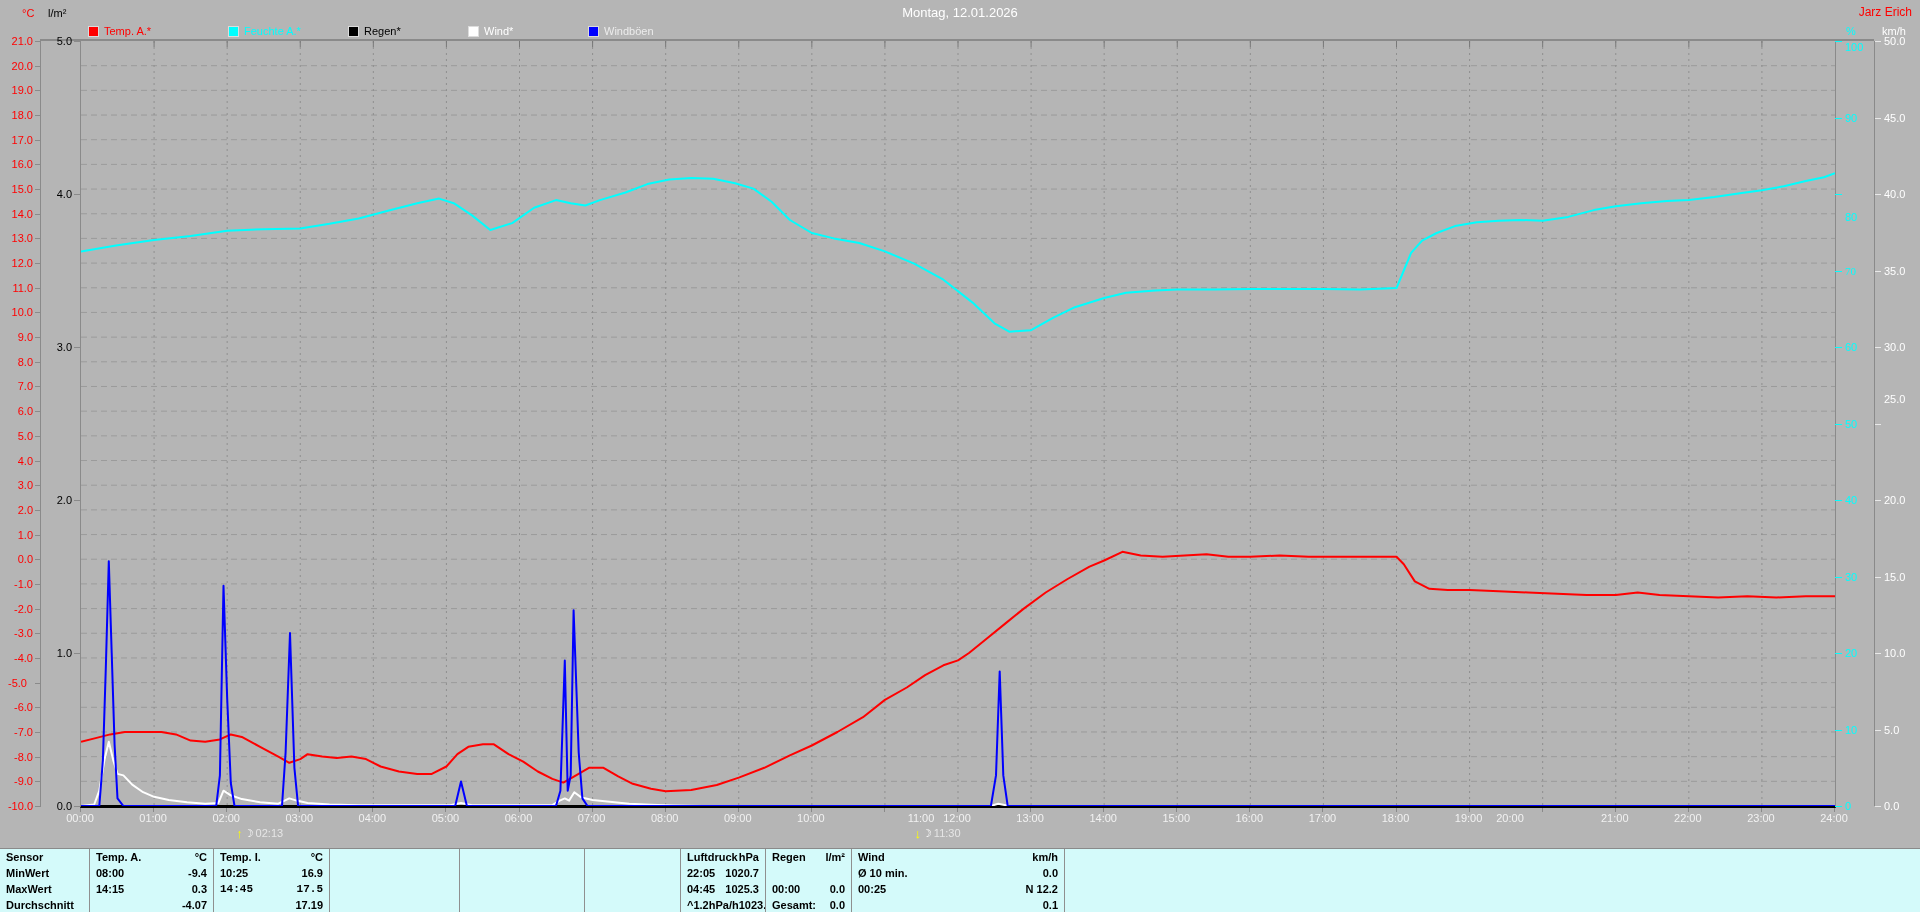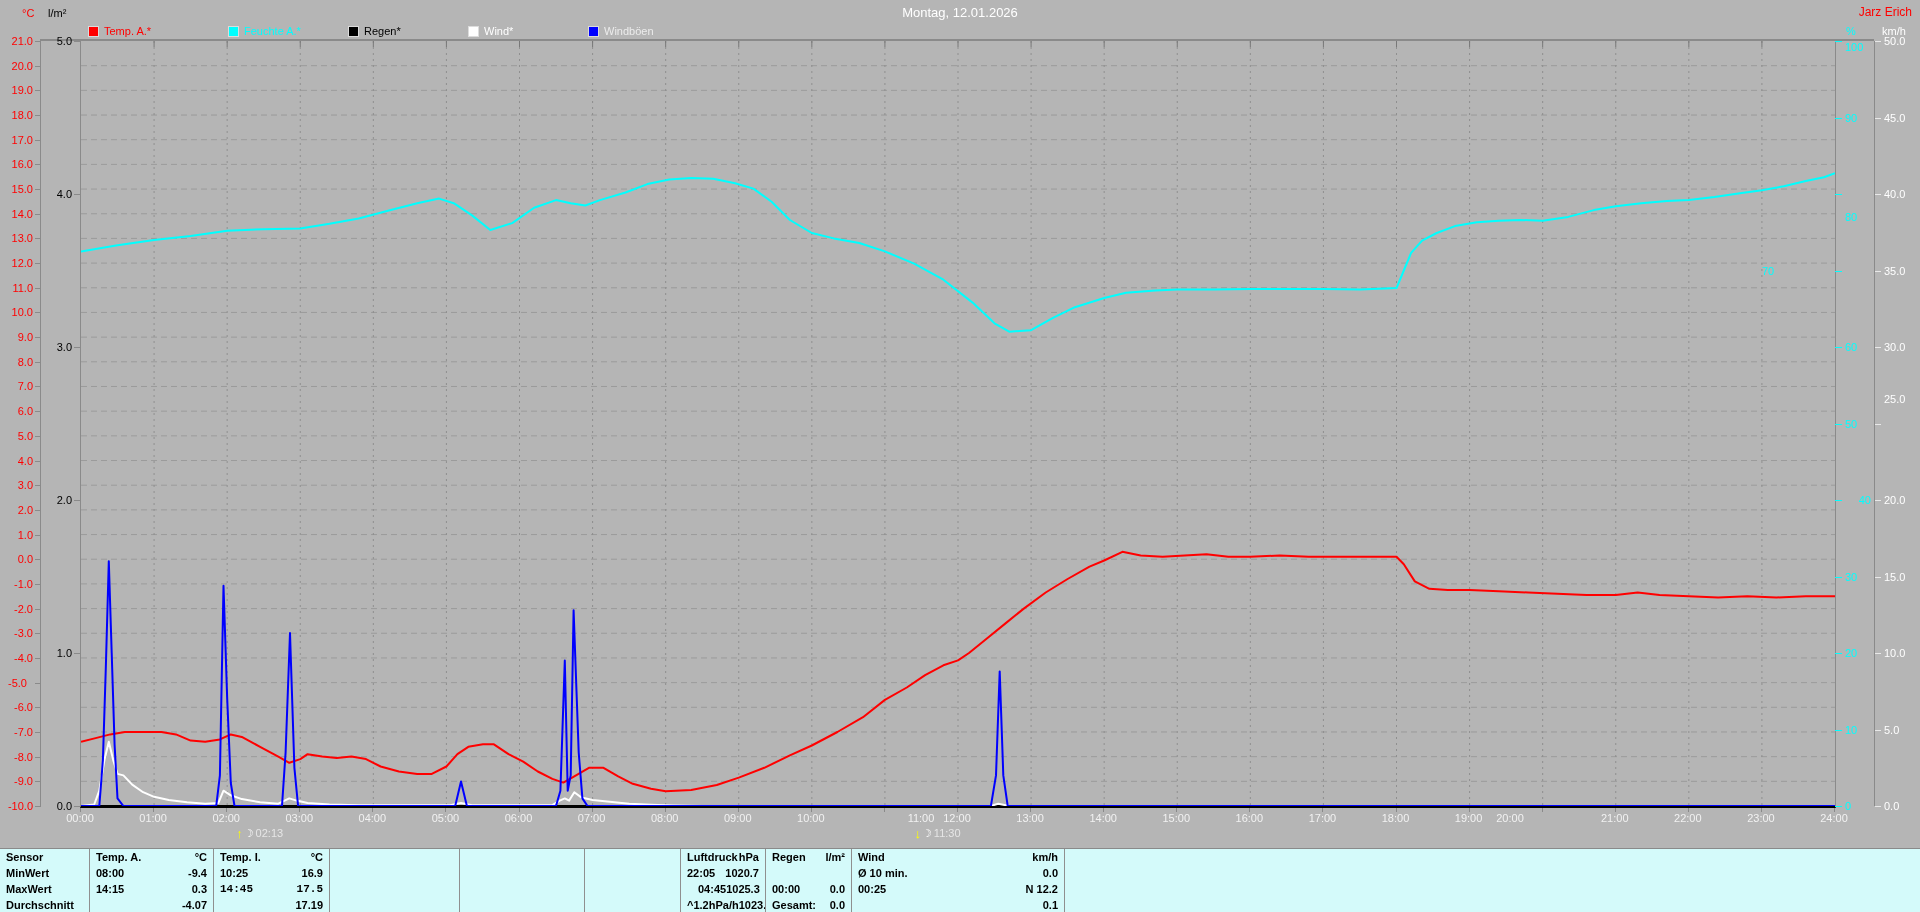--- a/index.html
+++ b/index.html
@@ -244,27 +244,27 @@
     <div class="abs tickmark" style="left: 74px; top: 653px; width: 6px; background: rgb(138, 138, 138);"></div>
     <div class="abs ticklabel t-right" style="left: 44px; top: 800px; width: 28px; color: rgb(0, 0, 0);">0.0</div>
     <div class="abs tickmark" style="left: 74px; top: 806px; width: 6px; background: rgb(138, 138, 138);"></div>
     <div class="abs tickmark" style="left: 1835px; top: 41px; width: 7px; background: rgb(0, 255, 255);"></div>
     <div class="abs ticklabel" style="left: 1845px; top: 41px; width: 26px; color: rgb(0, 255, 255);">100</div>
     <div class="abs tickmark" style="left: 1835px; top: 117.5px; width: 7px; background: rgb(0, 255, 255);"></div>
     <div class="abs ticklabel" style="left: 1845px; top: 111.5px; width: 26px; color: rgb(0, 255, 255);">90</div>
     <div class="abs tickmark" style="left: 1835px; top: 194px; width: 7px; background: rgb(0, 255, 255);"></div>
     <div class="abs ticklabel" style="left: 1845px; top: 188px; width: 26px; color: rgb(0, 255, 255); margin-top: 23px;">80</div>
     <div class="abs tickmark" style="left: 1835px; top: 270.5px; width: 7px; background: rgb(0, 255, 255);"></div>
-    <div class="abs ticklabel" style="left: 1762px; top: 264.5px; width: 26px; color: rgb(0, 255, 255);">70</div>
+    <div class="abs ticklabel" style="left: 1845px; top: 264.5px; width: 26px; color: rgb(0, 255, 255); font-family: Liberation Serif, serif;">70</div>
     <div class="abs tickmark" style="left: 1835px; top: 347px; width: 7px; background: rgb(0, 255, 255);"></div>
     <div class="abs ticklabel" style="left: 1845px; top: 341px; width: 26px; color: rgb(0, 255, 255);">60</div>
     <div class="abs tickmark" style="left: 1835px; top: 423.5px; width: 7px; background: rgb(0, 255, 255);"></div>
     <div class="abs ticklabel" style="left: 1845px; top: 417.5px; width: 26px; color: rgb(0, 255, 255);">50</div>
     <div class="abs tickmark" style="left: 1835px; top: 500px; width: 7px; background: rgb(0, 255, 255);"></div>
-    <div class="abs ticklabel" style="left: 1845px; top: 494px; width: 26px; color: rgb(0, 255, 255); text-align: right;">40</div>
+    <div class="abs ticklabel" style="left: 1845px; top: 494px; width: 26px; color: rgb(0, 255, 255);">40</div>
     <div class="abs tickmark" style="left: 1835px; top: 576.5px; width: 7px; background: rgb(0, 255, 255);"></div>
     <div class="abs ticklabel" style="left: 1845px; top: 570.5px; width: 26px; color: rgb(0, 255, 255);">30</div>
     <div class="abs tickmark" style="left: 1835px; top: 653px; width: 7px; background: rgb(0, 255, 255);"></div>
     <div class="abs ticklabel" style="left: 1845px; top: 647px; width: 26px; color: rgb(0, 255, 255);">20</div>
     <div class="abs tickmark" style="left: 1835px; top: 729.5px; width: 7px; background: rgb(0, 255, 255);"></div>
     <div class="abs ticklabel" style="left: 1845px; top: 723.5px; width: 26px; color: rgb(0, 255, 255);">10</div>
     <div class="abs tickmark" style="left: 1835px; top: 806px; width: 7px; background: rgb(0, 255, 255);"></div>
     <div class="abs ticklabel" style="left: 1845px; top: 800px; width: 26px; color: rgb(0, 255, 255);">0</div>
     <div class="abs tickmark" style="left: 1875px; top: 41px; width: 6px; background: rgb(232, 232, 232);"></div>
     <div class="abs ticklabel" style="left: 1884px; top: 35px; width: 32px; color: rgb(255, 255, 255);">50.0</div>
@@ -439,21 +439,21 @@
       <span></span>
     </div>
     <div class="tcell bordered" style="grid-area: 3 / 5;">
       <span></span>
       <span></span>
     </div>
     <div class="tcell bordered" style="grid-area: 3 / 6;">
       <span></span>
       <span></span>
     </div>
-    <div class="tcell bordered" style="grid-area: 3 / 7; margin-left: 11px;">
+    <div class="tcell bordered" style="grid-area: 3 / 7;">
       <span>04:45</span>
       <span>1025.3</span>
     </div>
     <div class="tcell bordered" style="grid-area: 3 / 8;">
       <span>00:00</span>
       <span>0.0</span>
     </div>
     <div class="tcell bordered" style="grid-area: 3 / 9;">
       <span>00:25</span>
       <span>N 12.2</span>

